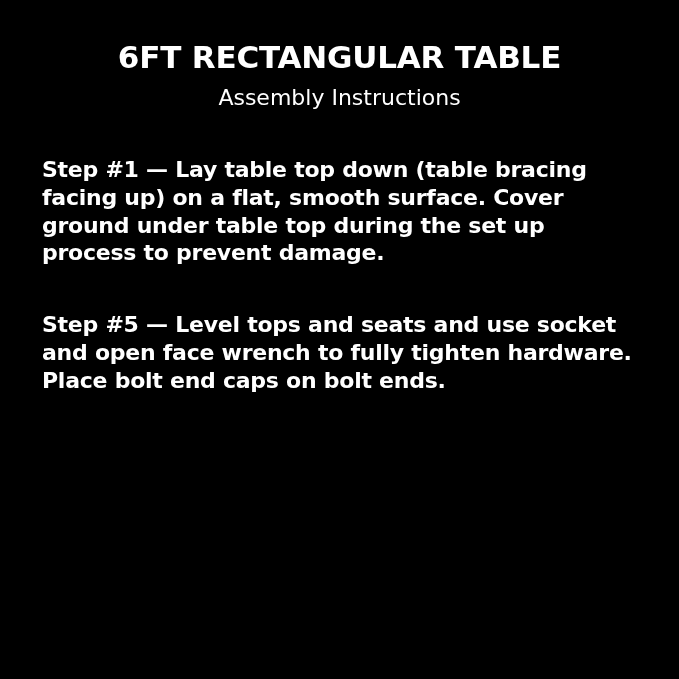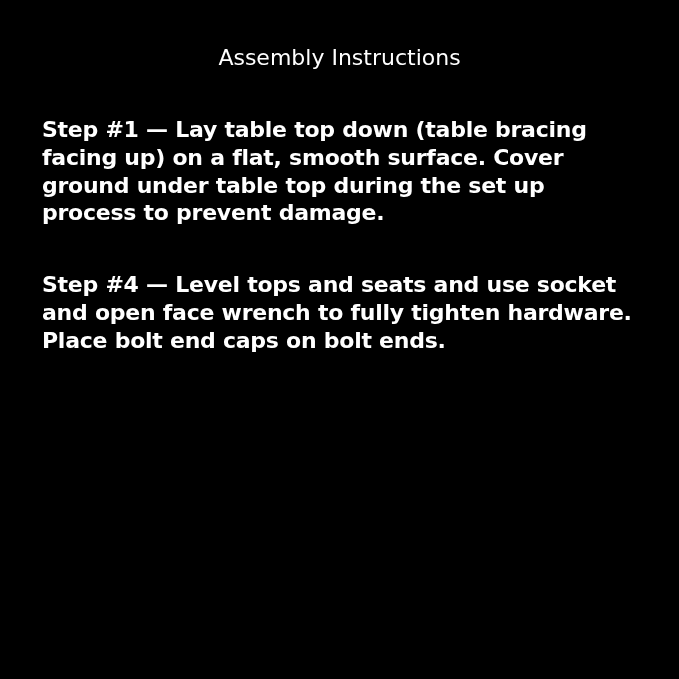--- a/index.html
+++ b/index.html
@@ -55,29 +55,30 @@
   }
   .step .lbl {
     white-space: nowrap;
   }
 </style>
 </head>
 <body>
 
 <div class="page">
 
+  <h1 class="title">6FT RECTANGULAR TABLE</h1>
   <h2 class="subtitle">Assembly Instructions</h2>
 
   <div class="steps">
 
     <p class="step">
       <span class="lbl">Step #1  —</span><span>  Lay table top down (table bracing facing up) on a flat, smooth surface. Cover ground under table top during the set up process to prevent damage.</span>
     </p>
 
 
 
 
     <p class="step">
-      <span class="lbl">Step #4  —</span><span>  Level tops and seats and use socket and open face wrench to fully tighten hardware. Place bolt end caps on bolt ends.</span>
+      <span class="lbl">Step #5  —</span><span>  Level tops and seats and use socket and open face wrench to fully tighten hardware. Place bolt end caps on bolt ends.</span>
     </p>
 
   </div>
 </div>
 
 </body></html>

